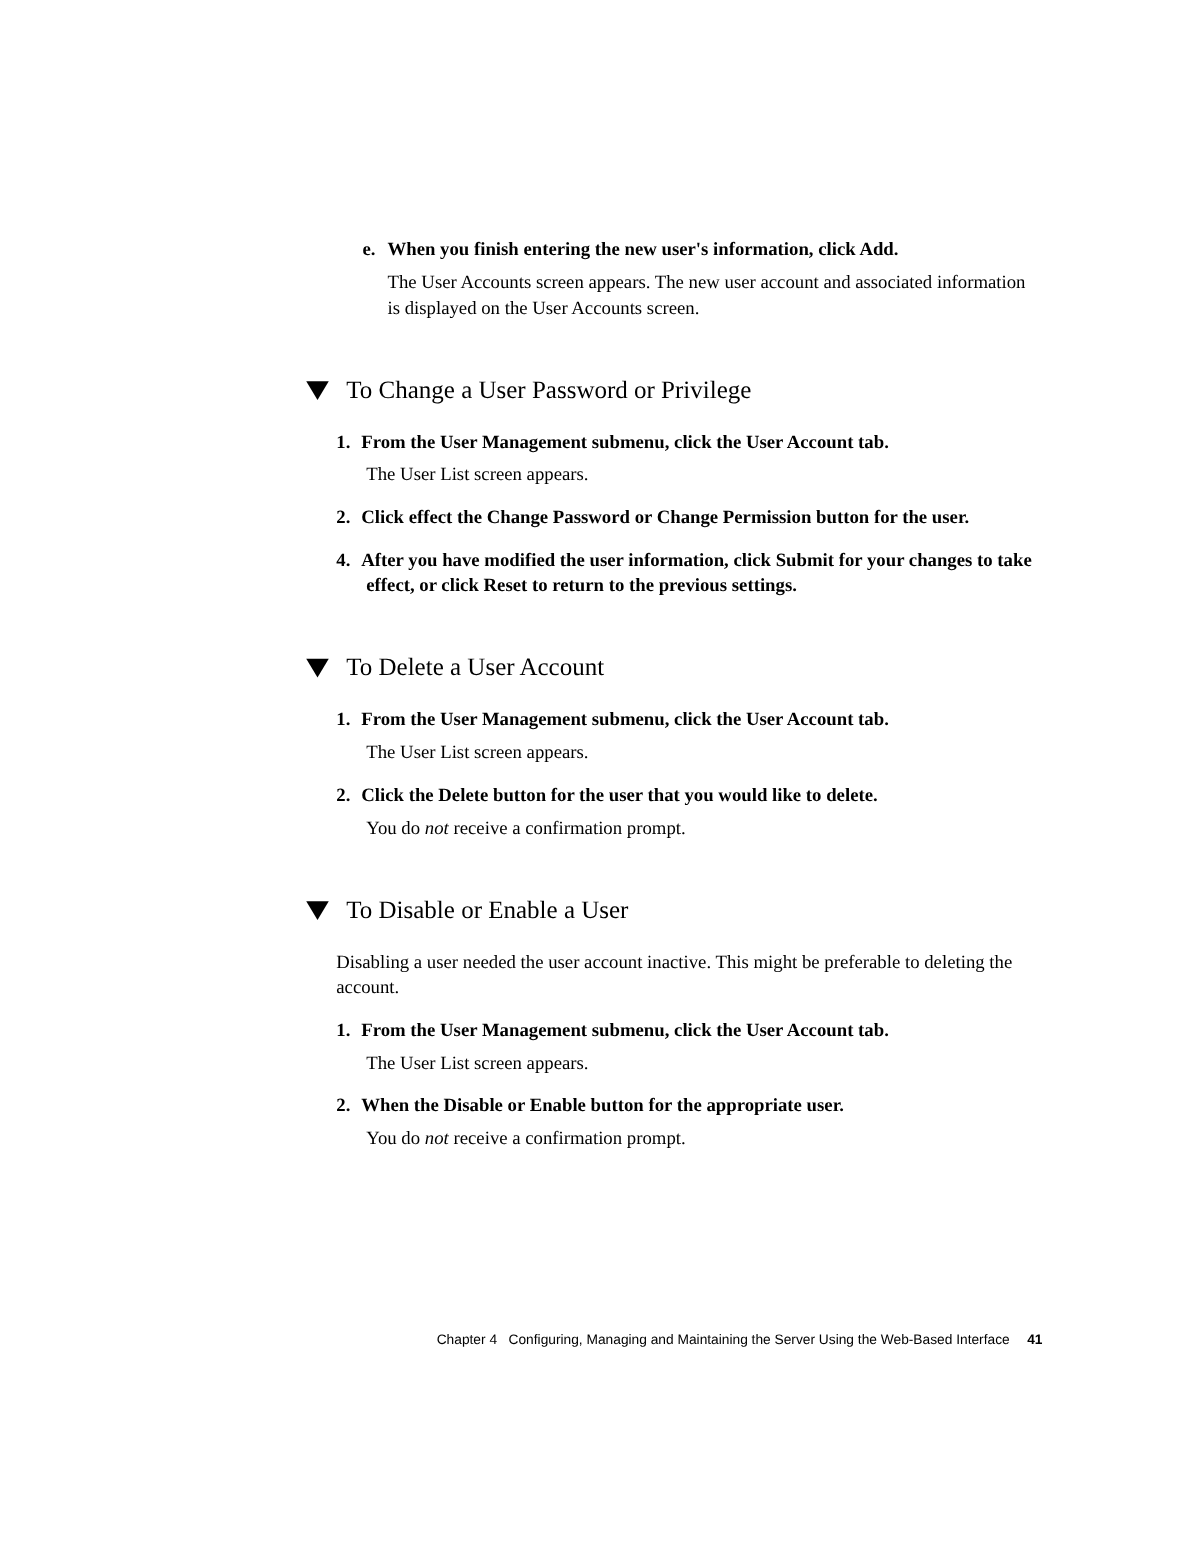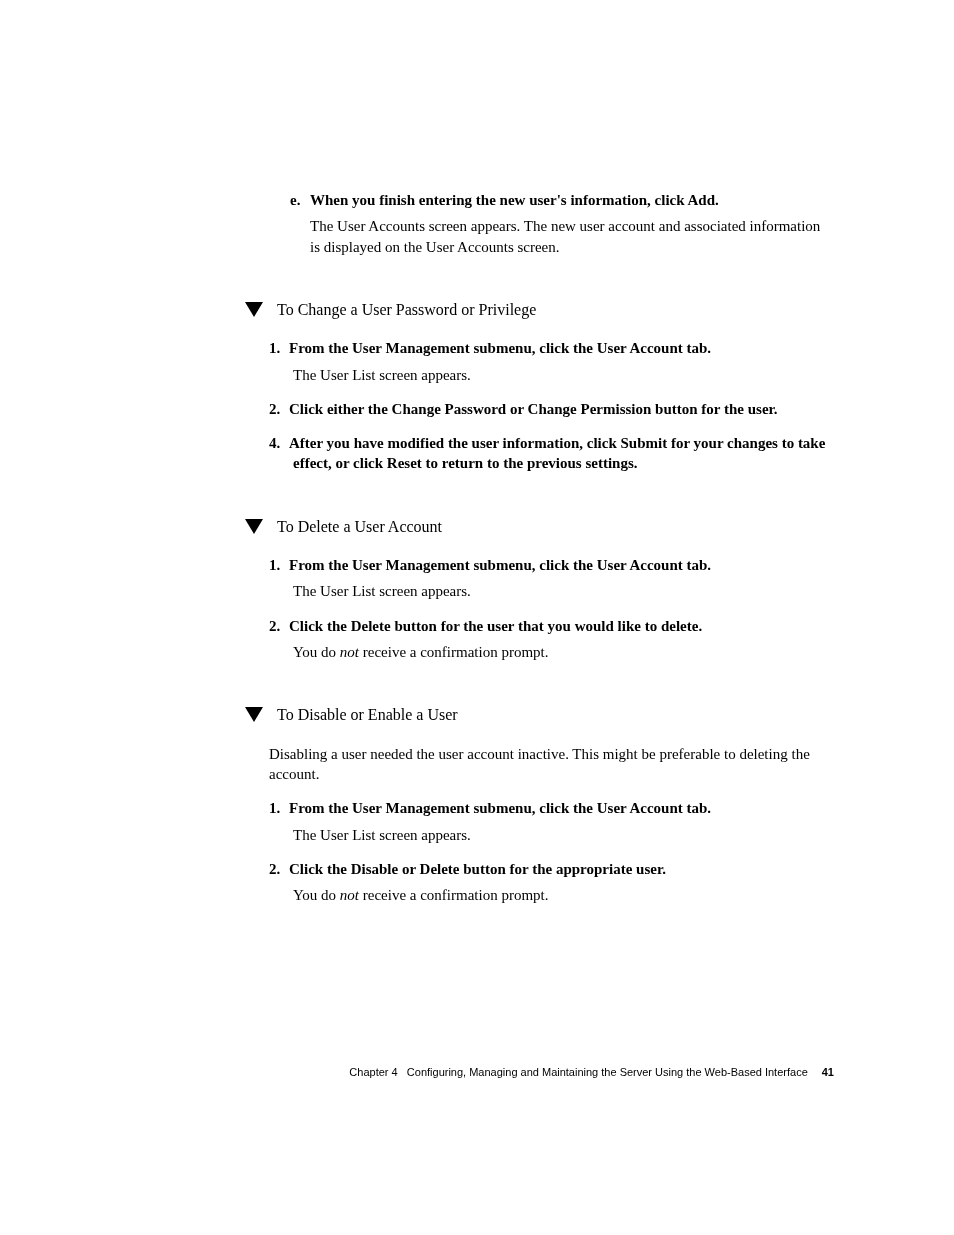--- a/index.html
+++ b/index.html
@@ -33,21 +33,21 @@
   .step-letter .body {
     display: block;
     margin: 6px 0 0 20px;
     font-weight: normal;
   }
   .h2 {
     display: flex;
     align-items: center;
     gap: 14px;
     margin: 42px 0 18px 0;
-    font-size: 16px;
+    font-size: 20px;
     font-weight: normal;
     margin-left: -0px;
   }
   .h2 .tri {
     width: 0; height: 0;
     border-left: 9px solid transparent;
     border-right: 9px solid transparent;
     border-top: 15px solid #000;
     flex: 0 0 auto;
   }
@@ -103,21 +103,21 @@
   <div class="h2">
     <span class="tri"></span>
     <span>To Change a User Password or Privilege</span>
   </div>
   <ol class="steps">
     <li>
       <span class="num">1.</span><span class="bold">From the User Management submenu, click the User Account tab.</span>
       <span class="body">The User List screen appears.</span>
     </li>
     <li>
-      <span class="num">2.</span><span class="bold">Click either the Change Password or Change Permission button for the user.</span>
+      <span class="num">2.</span><span class="bold">Click effect the Change Password or Change Permission button for the user.</span>
     </li>
     <li>
       <span class="num">4.</span><span class="bold">After you have modified the user information, click Submit for your changes to take effect, or click Reset to return to the previous settings.</span>
     </li>
   </ol>
 
   <div class="h2">
     <span class="tri"></span>
     <span>To Delete a User Account</span>
   </div>
@@ -136,21 +136,21 @@
     <span class="tri"></span>
     <span>To Disable or Enable a User</span>
   </div>
   <p class="intro">Disabling a user needed the user account inactive. This might be preferable to deleting the account.</p>
   <ol class="steps">
     <li>
       <span class="num">1.</span><span class="bold">From the User Management submenu, click the User Account tab.</span>
       <span class="body">The User List screen appears.</span>
     </li>
     <li>
-      <span class="num">2.</span><span class="bold">Click the Disable or Delete button for the appropriate user.</span>
+      <span class="num">2.</span><span class="bold">When the Disable or Enable button for the appropriate user.</span>
       <span class="body"><span>You do </span><em class="it">not</em><span> receive a confirmation prompt.</span></span>
     </li>
   </ol>
 
   <div class="footer">
     <span>Chapter 4</span>&nbsp;&nbsp;&nbsp;<span>Configuring, Managing and Maintaining the Server Using the Web-Based Interface</span><span class="pn">41</span>
   </div>
 
 </div>
 

